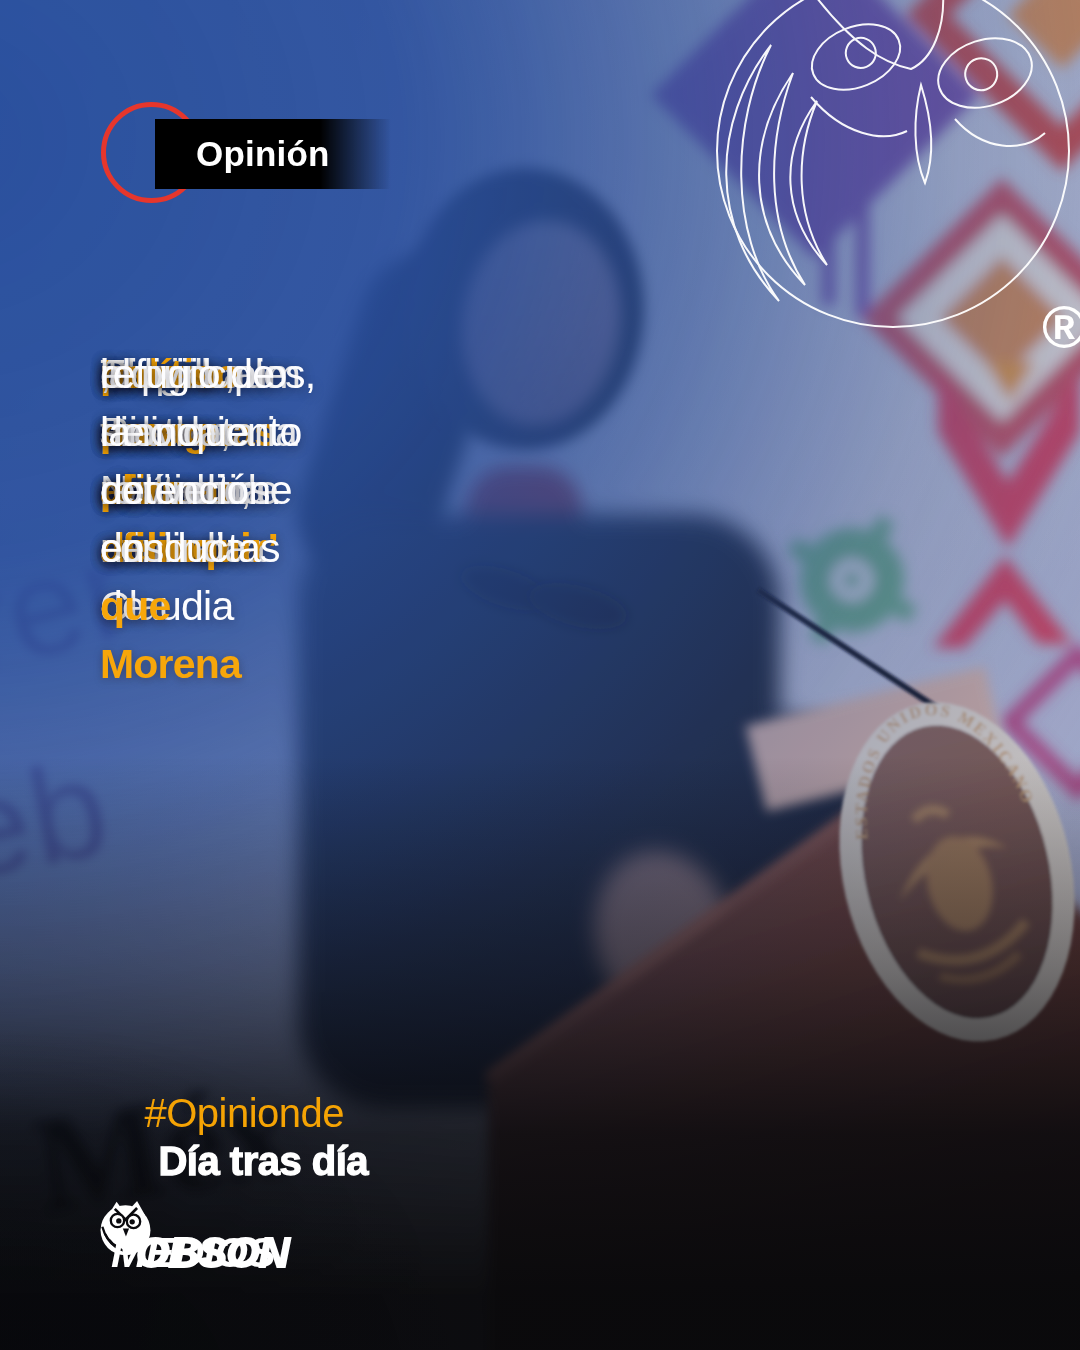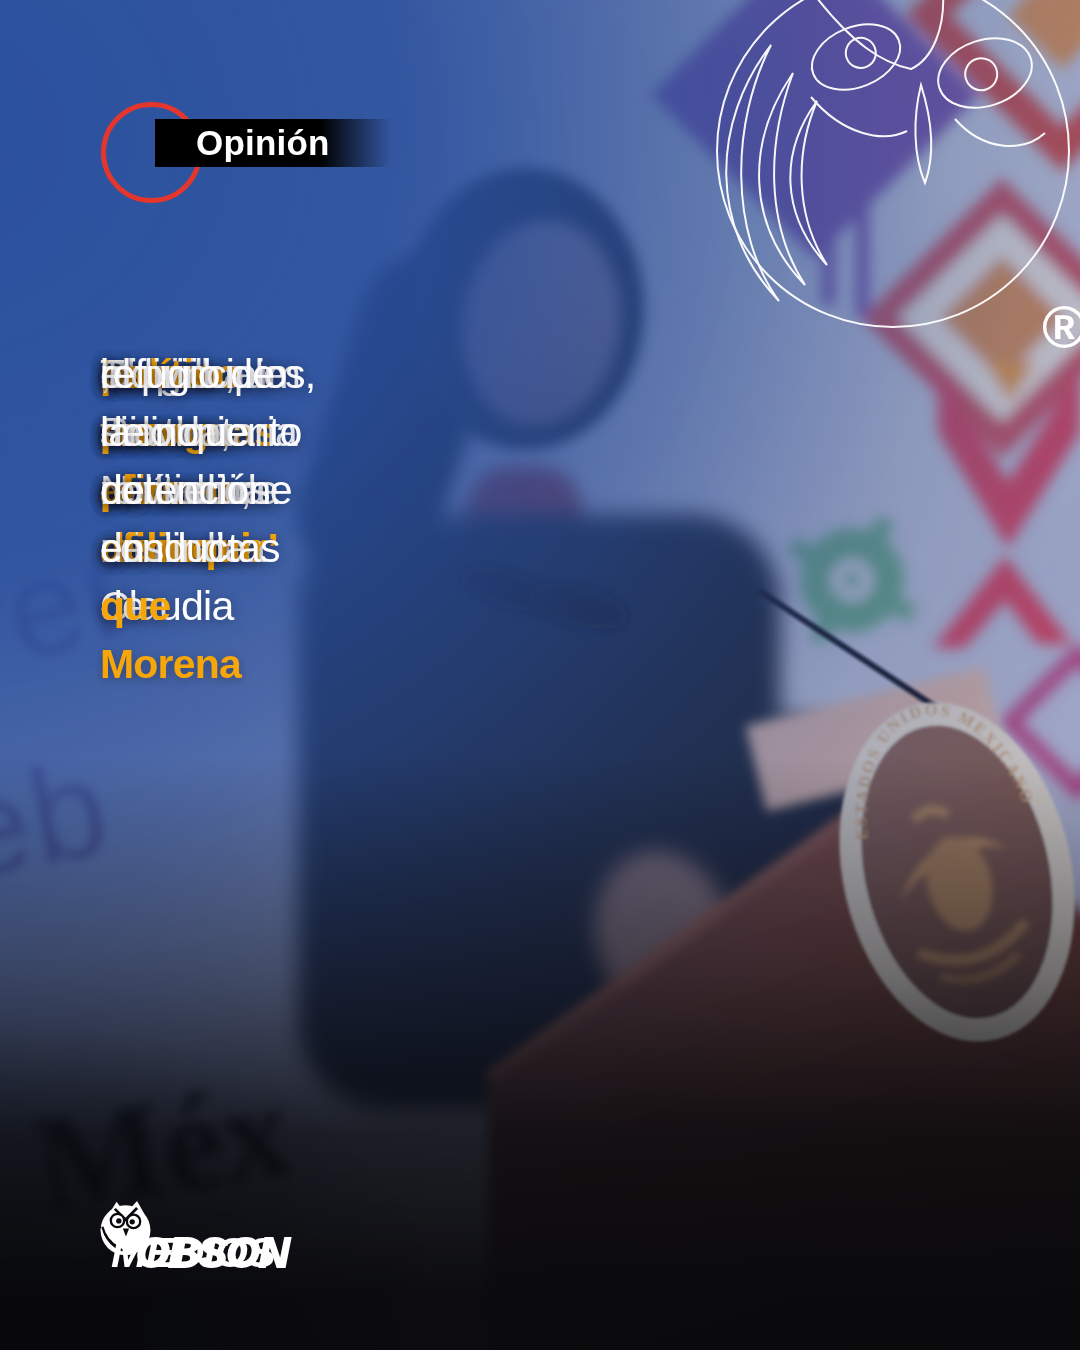--- a/index.html
+++ b/index.html
@@ -61,21 +61,21 @@
   
   .owl-art{left:693px;top:-8px;}
   .reg-mark{left:1042px;top:298px;font-size:60px;font-weight:700;color:#fff;line-height:1;}
 
   
   .badge-circle{
     left:101px;top:102px;width:101px;height:101px;border-radius:50%;
     border:5px solid #e6362c;background:transparent;
   }
   .badge-box{
-    left:155px;top:119px;width:236px;height:48px;
+    left:155px;top:119px;width:236px;height:70px;
     background:linear-gradient(90deg,#000 0%,#000 70%,rgba(0,0,0,0) 100%);
     display:flex;align-items:center;padding-left:41px;
   }
   .badge-box span{
     position:static;color:#fff;font-size:35px;font-weight:700;letter-spacing:.2px;
   }
 
   .copy{left:100px;top:345px;width:720px;color:#fdfdff;
     font-size:41px;line-height:58px;letter-spacing:-.8px;font-weight:400;
     text-shadow:0 2px 12px rgba(0,0,20,.35);}
@@ -242,20 +242,24 @@
     <span class="line"><span class="w">Tequila, Jalisco, </span><span class="hl">marca un afirmar</span></span>
     <span class="line"><span class="hl">político marca al afirmar que Morena</span></span>
     <span class="line"><span class="hl">‘no es paraguas para delinquir’</span><span class="w">,</span></span>
     <span class="line"><span class="w">la mandataria no solo deslinda</span></span>
     <span class="line"><span class="w">al movimiento de conductas</span></span>
     <span class="line"><span class="w">individuales, sino que reivindica</span></span>
     <span class="line"><span class="w">el principio de no convertirse en</span></span>
     <span class="line"><span class="w">refugio de la detención.</span></span>
   </div>
 
+  <div class="hashtag">
+    <span class="tag">#Opinionde</span>
+    <span class="series">Día tras día</span>
+  </div>
 
   <div class="brand">
     <svg width="57" height="57" viewBox="0 0 64 64">
       <path d="M 12 18 L 22 2 L 30 13 Z" fill="#fff"></path>
       <path d="M 35 12 L 45 1 L 54 17 Z" fill="#fff"></path>
       <circle cx="32" cy="34" r="28" fill="#fff"></circle>
       <path d="M 20 10 L 32 22 L 45 9" fill="none" stroke="#0a0a0e" stroke-width="3"></path>
       <circle cx="23" cy="23" r="7.5" fill="#fff" stroke="#0a0a0e" stroke-width="2.6"></circle>
       <circle cx="24.5" cy="23.5" r="3" fill="#0a0a0e"></circle>
       <circle cx="41" cy="24" r="7.5" fill="#fff" stroke="#0a0a0e" stroke-width="2.6"></circle>

